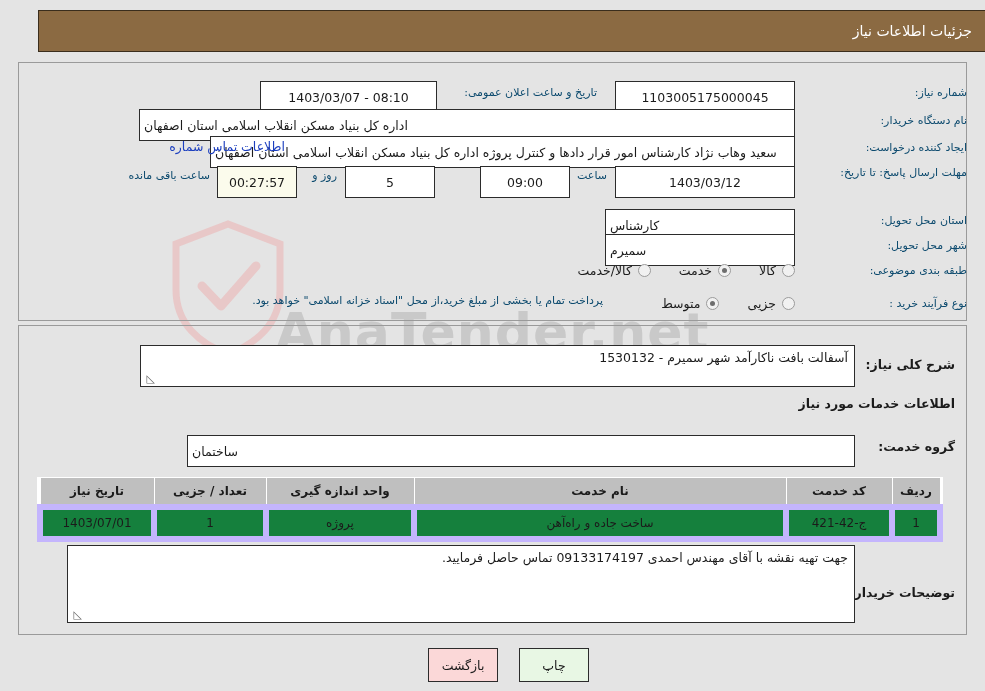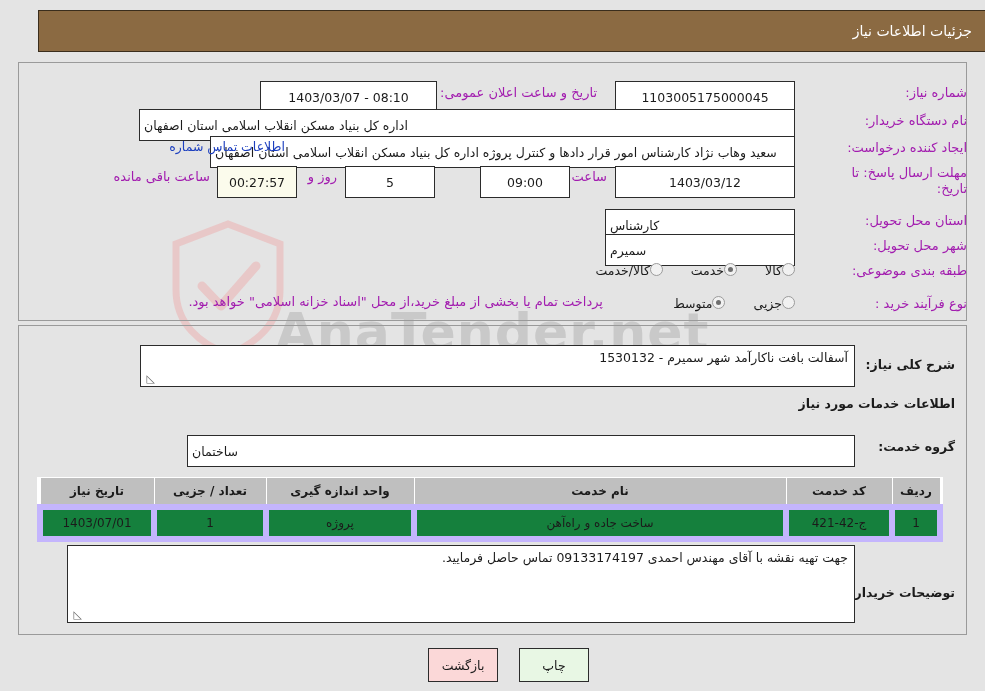--- a/index.html
+++ b/index.html
@@ -81,22 +81,22 @@
 
   
   .row {
     position: absolute;
     display: flex;
     align-items: center;
     height: 24px;
     z-index: 4;
   }
   .lbl {
-    font-size: 13px;
-    color: #a21caf;
+    font-size: 11px;
+    color: #0c4a6e;
     white-space: nowrap;
     text-align: right;
   }
 
   .fld {
     background: #ffffff;
     border: 1px solid #2b2b2b;
     box-sizing: border-box;
     height: 22px;
     font-size: 12.5px;
@@ -113,21 +113,21 @@
 
   .link {
     color: #1c3fbf;
     font-size: 12.5px;
     text-decoration: none;
     white-space: nowrap;
     cursor: pointer;
   }
 
   
-  .radio-group { display: flex; align-items: flex-start; }
+  .radio-group { display: flex; align-items: center; gap: 6px; }
   .radio {
     width: 13px; height: 13px;
     border-radius: 50%;
     border: 1px solid #9b9b9b;
     background: #f1f1f1;
     box-sizing: border-box;
     position: relative;
     display: inline-block;
     flex: 0 0 auto;
   }

